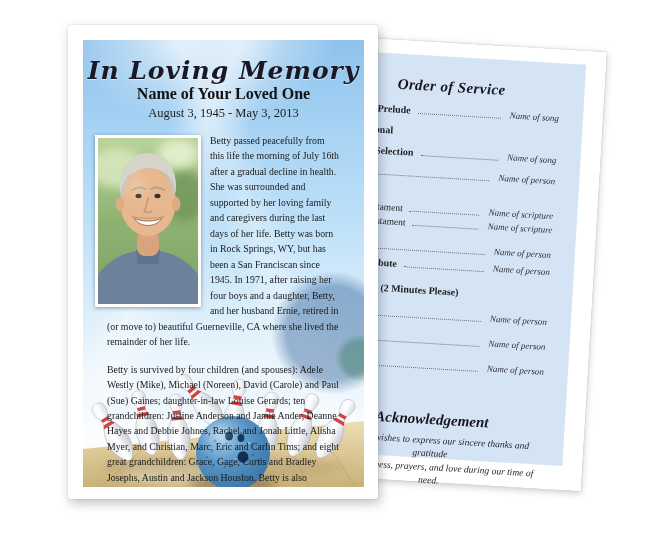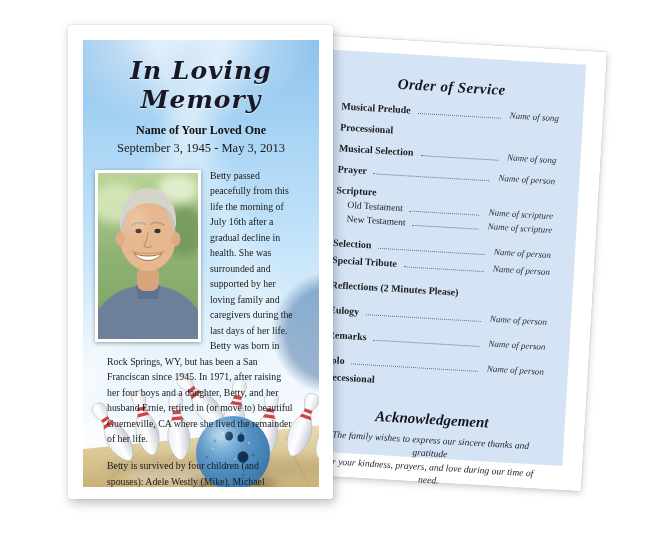--- a/index.html
+++ b/index.html
@@ -45,21 +45,21 @@
     text-align:center;font-weight:bold;font-style:italic;
     font-size:15px;margin-top:22px;color:#15151d;
   }
   .ack-text{
     text-align:center;font-style:italic;font-size:9.5px;line-height:1.4;
     margin-top:6px;color:#26262e;
   }
 
   
   .front-card{
-    position:absolute;left:68px;top:25px;width:265px;height:474px;
+    position:absolute;left:68px;top:25px;width:310px;height:474px;
     background:#ffffff;border-radius:2px;
     box-shadow:2px 4px 11px rgba(50,60,80,.33),0 0 1px rgba(0,0,0,.4);
     z-index:2;
   }
   .front-inner{
     position:absolute;top:15px;right:14px;bottom:12px;left:15px;
     overflow:hidden;
     background:
       radial-gradient(circle 62px at 250px 293px, rgba(23,77,140,.40) 0 46px, rgba(23,77,140,0) 62px),
       radial-gradient(circle 24px at 276px 318px, rgba(86,158,64,.45) 0 16px, rgba(86,158,64,0) 24px),
@@ -68,21 +68,21 @@
       linear-gradient(68deg, rgba(255,255,255,0) 52%, rgba(255,255,255,.30) 60%, rgba(255,255,255,0) 68%),
       linear-gradient(180deg,#8ec2ec 0%,#a9d4f4 22%,#c3e3f9 45%,#ddeffb 62%,#edf6fd 74%,#f2f9fe 100%);
   }
   .front-content{position:relative;z-index:2;}
   .front-title{
     text-align:center;font-style:italic;font-weight:bold;
     font-size:25px;letter-spacing:1px;margin-top:16px;color:#181826;
     text-shadow:0 1px 1px rgba(255,255,255,.6);
     font-family:"DejaVu Serif","Liberation Serif",serif;
   }
-  .front-name{text-align:center;font-weight:bold;font-size:12px;margin-top:9px;color:#121212;}
+  .front-name{text-align:center;font-weight:bold;font-size:16px;color:#121212;}
   .front-dates{text-align:center;font-size:12.5px;margin-top:3px;color:#1c1c1c;}
   .front-body{margin-top:10px;padding:0 11px 0 12px;font-size:9.8px;line-height:1.58;color:#191919;}
   .photo{
     float:left;width:100px;height:166px;margin:2px 9px 2px 0;
     border:3px solid #ffffff;box-shadow:0 1px 4px rgba(30,40,60,.45);
     background:#9db87e;
   }
   .photo svg{display:block;}
   .front-body p{margin:12px;}
   .front-body p + p{margin-top:10px;}
@@ -259,21 +259,21 @@
           <ellipse cx="146" cy="99" rx="4" ry="4.6" fill="#16375a"></ellipse>
           <ellipse cx="158" cy="101" rx="3.4" ry="4" fill="#16375a"></ellipse>
           <ellipse cx="160" cy="120" rx="5.4" ry="5.8" fill="#123050"></ellipse>
           <ellipse cx="136" cy="96" rx="11" ry="8" fill="#ffffff" opacity=".30" filter="url(#soft)"></ellipse>
         </g>
       </svg>
 
       <div class="front-content">
         <div class="front-title">In Loving Memory</div>
         <div class="front-name">Name of Your Loved One</div>
-        <div class="front-dates">September 3, 1945 - May 3, 2013</div>
+        <div class="front-dates">August 3, 1945 - May 3, 2013</div>
 
         <div class="front-body">
           <span class="photo">
             <svg width="100" height="166" viewBox="0 0 100 166">
               <defs>
                 <linearGradient id="bgG" x1="0" y1="0" x2="0" y2="1">
                   <stop offset="0" stop-color="#b9d398"></stop>
                   <stop offset=".5" stop-color="#8fb273"></stop>
                   <stop offset="1" stop-color="#7aa263"></stop>
                 </linearGradient>

